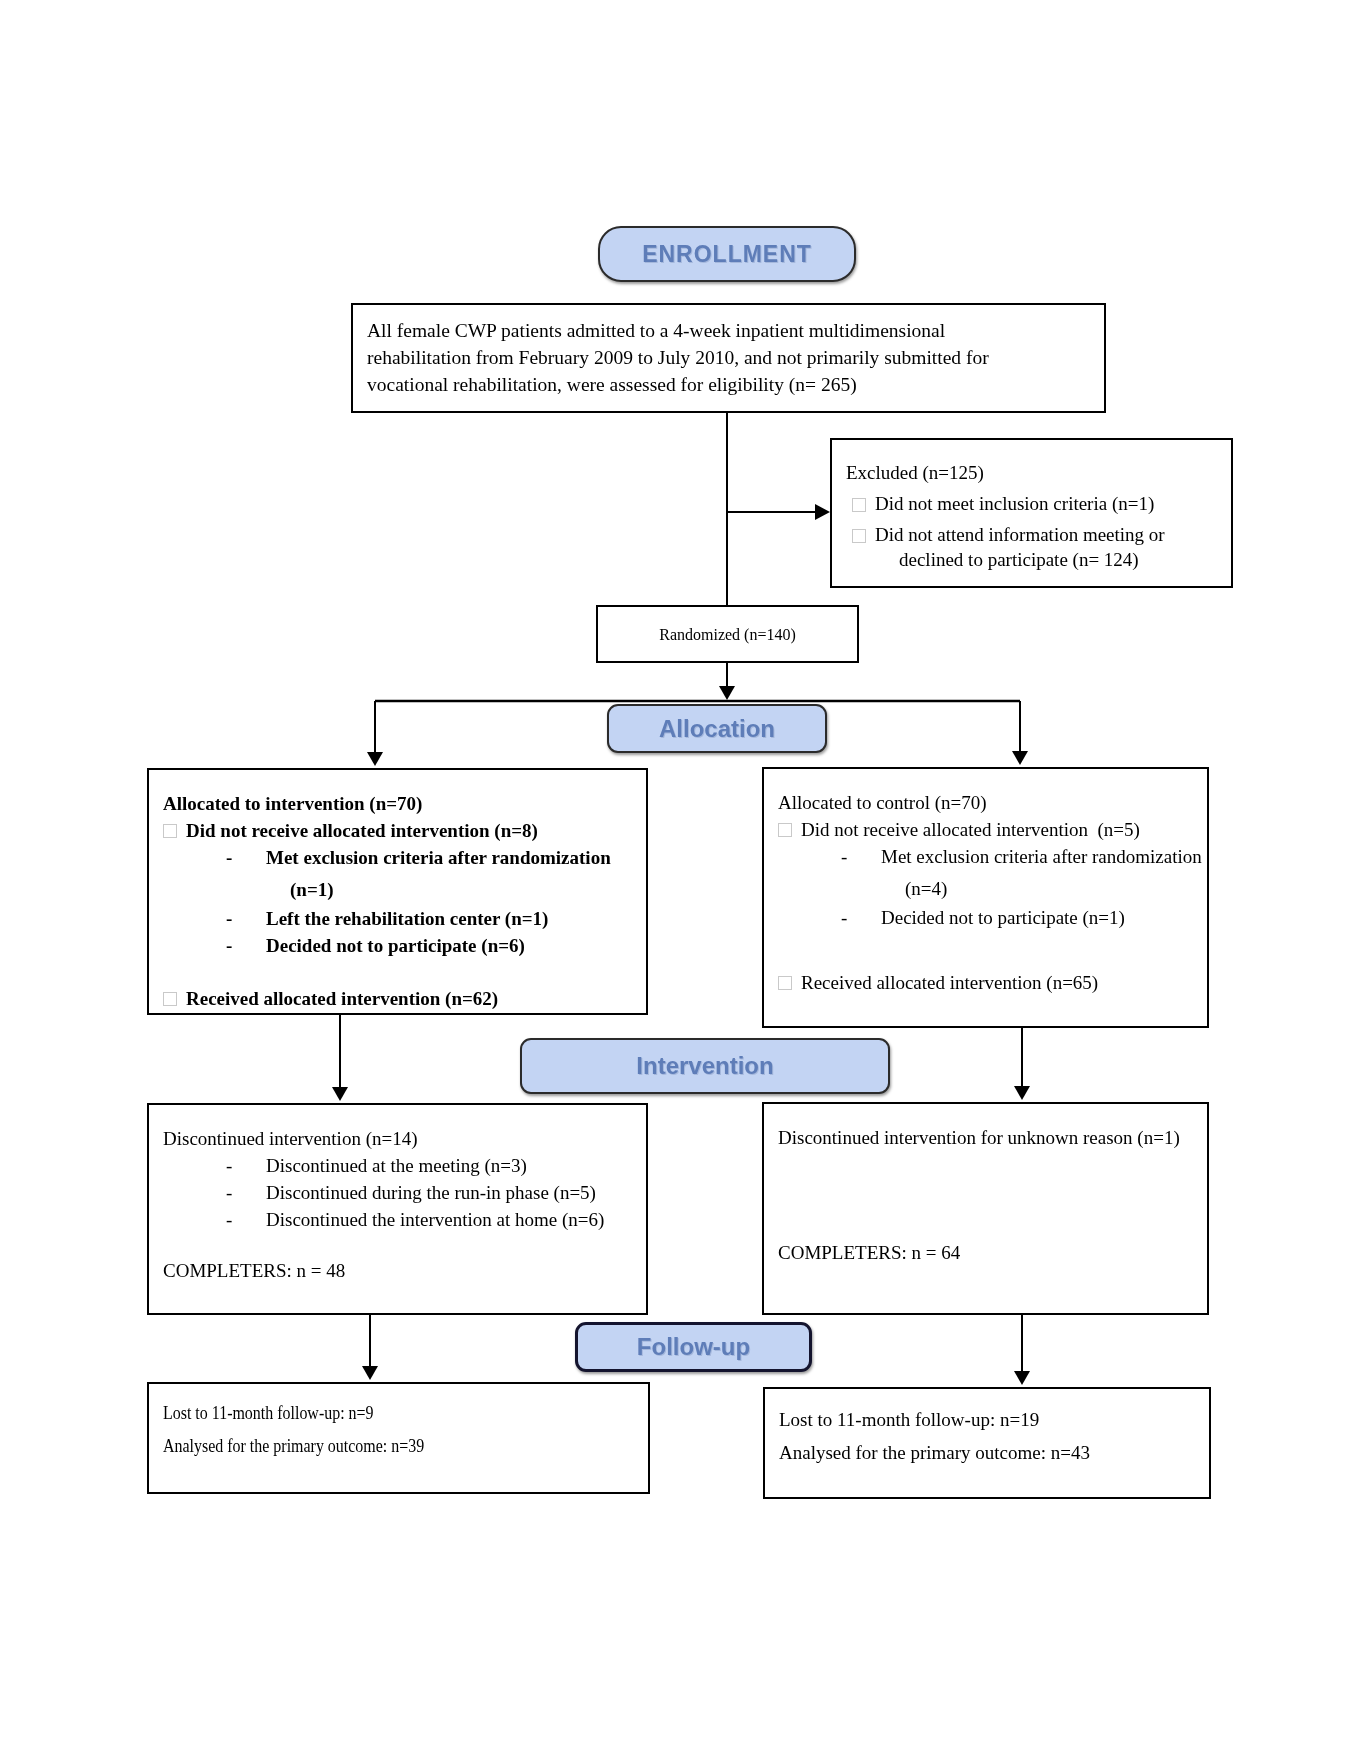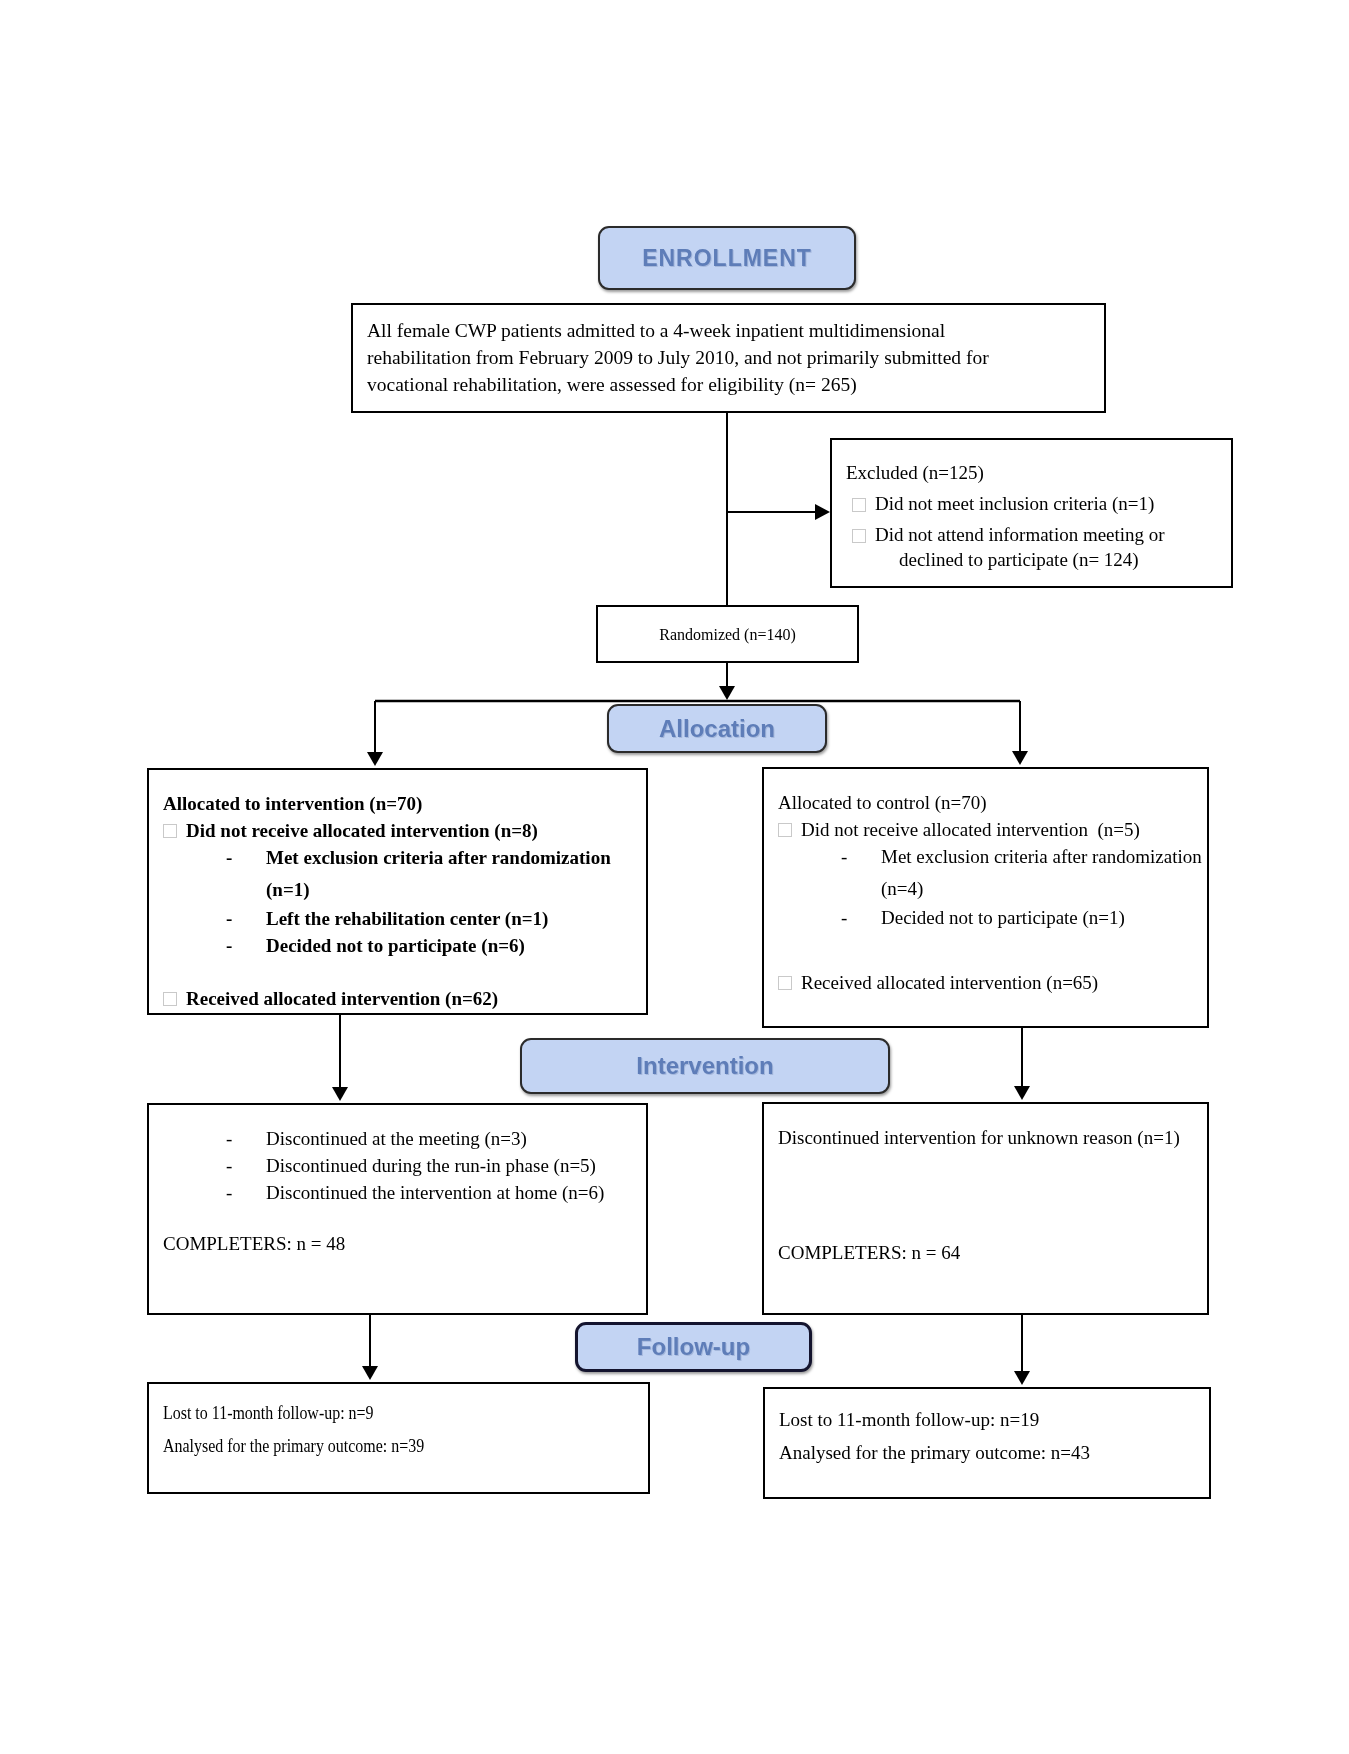--- a/index.html
+++ b/index.html
@@ -18,21 +18,21 @@
   .banner {
     position:absolute; box-sizing:border-box; z-index:3;
     background:var(--banner-fill,#c3d4f3);
     border:2px solid #2b2b2b; border-radius:11px;
     box-shadow:1px 2px 3px rgba(0,0,0,0.40);
     display:flex; align-items:center; justify-content:center;
     font-family:"Liberation Sans","DejaVu Sans",sans-serif;
     font-weight:bold; color:var(--banner-text,#5e7db8);
     text-shadow:1px 1px 0 rgba(96,118,168,0.30);
   }
-  #banner-enrollment { left:598px; top:226px; width:258px; height:64px; font-size:23px; letter-spacing:1px; }
+  #banner-enrollment { left:598px; top:226px; width:258px; height:56px; font-size:23px; letter-spacing:1px;border-radius:23px; }
   #banner-allocation { left:607px; top:704px; width:220px; height:49px; font-size:24px; }
   #banner-intervention { left:520px; top:1038px; width:370px; height:56px; font-size:24px; }
   #banner-followup { left:575px; top:1322px; width:237px; height:50px; font-size:24px; border-width:3px; border-color:#14142e; }
 
   #box-eligibility { left:351px; top:303px; width:755px; height:110px; padding:12px 14px; font-size:19.5px; line-height:27px; }
   #box-excluded { left:830px; top:438px; width:403px; height:150px; line-height:25px; }
   #box-randomized { left:596px; top:605px; width:263px; height:58px;
     display:flex; align-items:center; justify-content:center; font-size:16px; }
   #box-alloc-left { left:147px; top:768px; width:501px; height:247px;font-weight:bold; }
   #box-alloc-right { left:762px; top:767px; width:447px; height:261px; }
@@ -45,21 +45,21 @@
   .square {
     flex:none; width:12px; height:12px; margin:7px 9px 0 0;
     border:1.5px solid var(--bullet-border,#c9c9c9); background:transparent;
   }
   .sq-row .txt { white-space:pre-wrap; display:block; padding-left:24px; text-indent:-24px; }
   .excluded-item { margin-left:6px;margin-top:6px; }
 
   .dash-row { display:flex; margin-left:63px; }
   .dash-row .hyphen { flex:none; width:40px; }
   .dash-row .txt { white-space:nowrap; }
-  .cont-row { margin-top:5px; margin-bottom:2px; }
+  .cont-row { margin-top:5px; margin-bottom:2px;gap:24px; }
 
   .received-row { margin-top:26px; }
   #box-alloc-right .received-row { margin-top:38px; }
   .completers-line { margin-top:24px; }
   #box-disc-right .completers-line { margin-top:88px; }
 
   .condensed { display:block; transform:scaleX(0.84); transform-origin:0 50%; white-space:nowrap; }
 </style>
 </head>
 <body>
@@ -197,20 +197,21 @@
       <span class="square"></span>
       <span class="txt">Received allocated intervention (n=65)</span>
     </div>
   </div>
 
   <div class="banner" id="banner-intervention">
     <span>Intervention</span>
   </div>
 
   <div class="box" id="box-disc-left">
+    <div>Discontinued intervention (n=14)</div>
     <div class="dash-row">
       <span class="hyphen">-</span>
       <span class="txt">Discontinued at the meeting (n=3)</span>
     </div>
     <div class="dash-row">
       <span class="hyphen">-</span>
       <span class="txt">Discontinued during the run-in phase (n=5)</span>
     </div>
     <div class="dash-row">
       <span class="hyphen">-</span>

